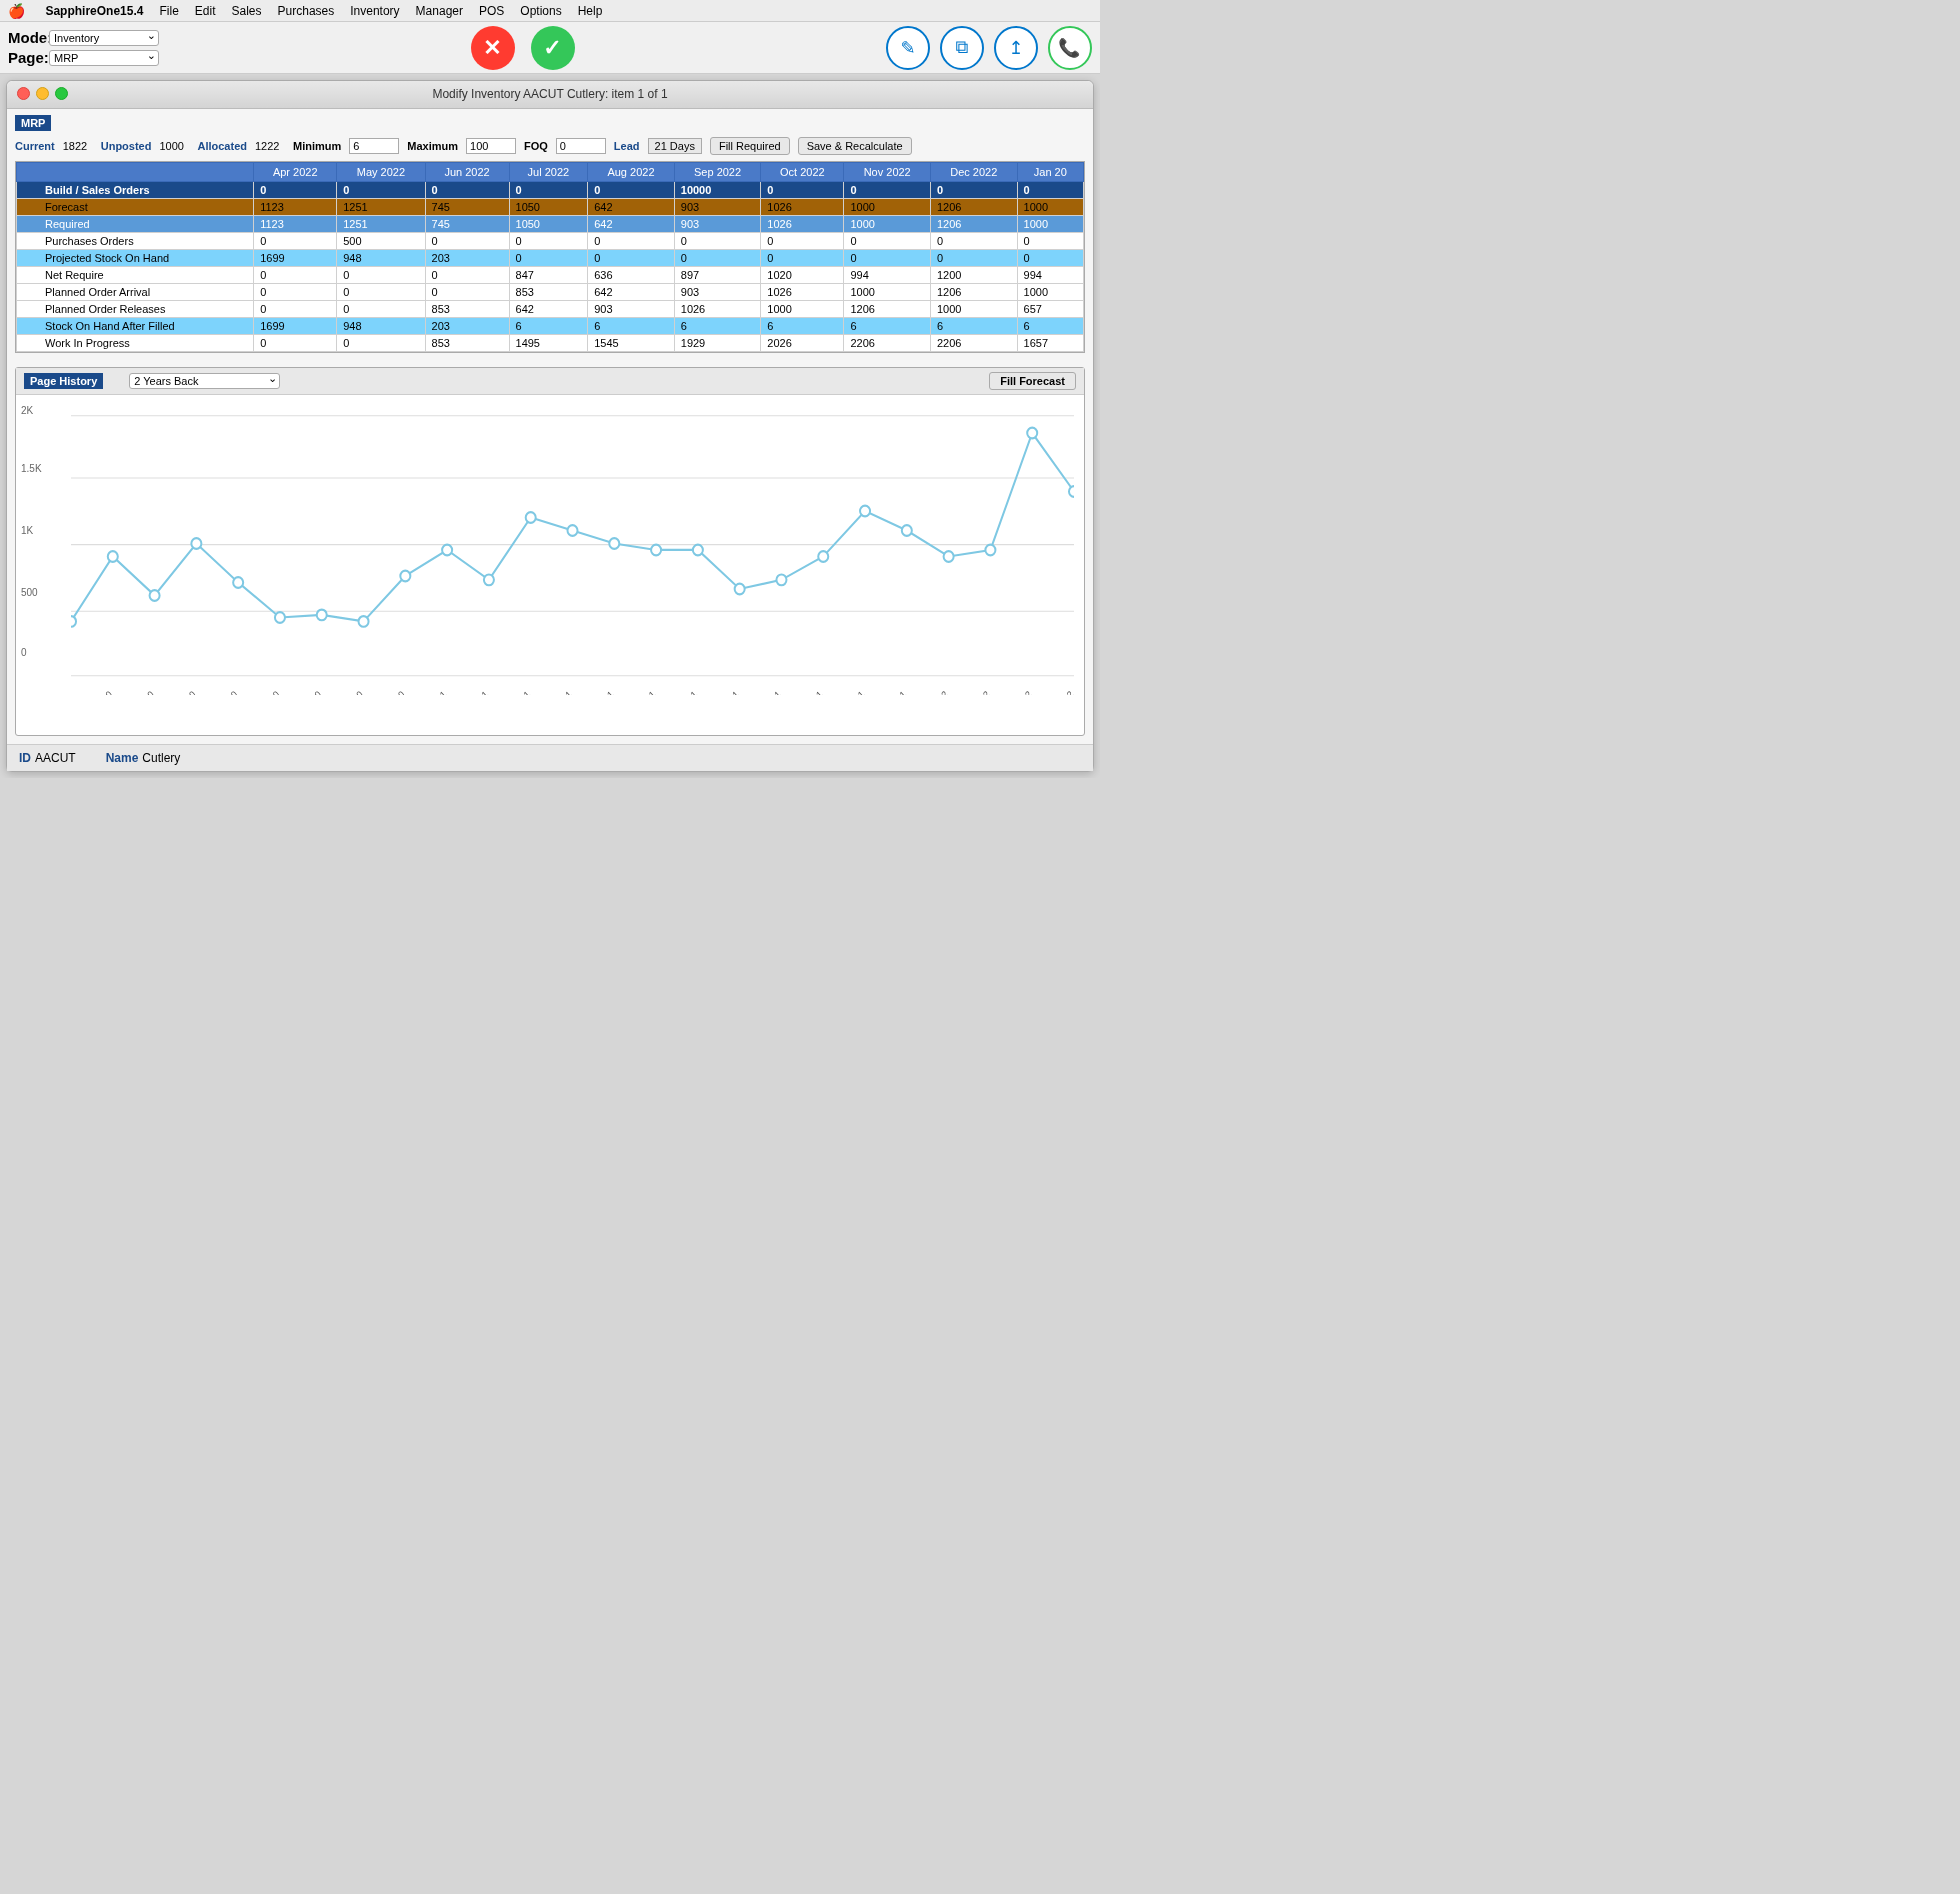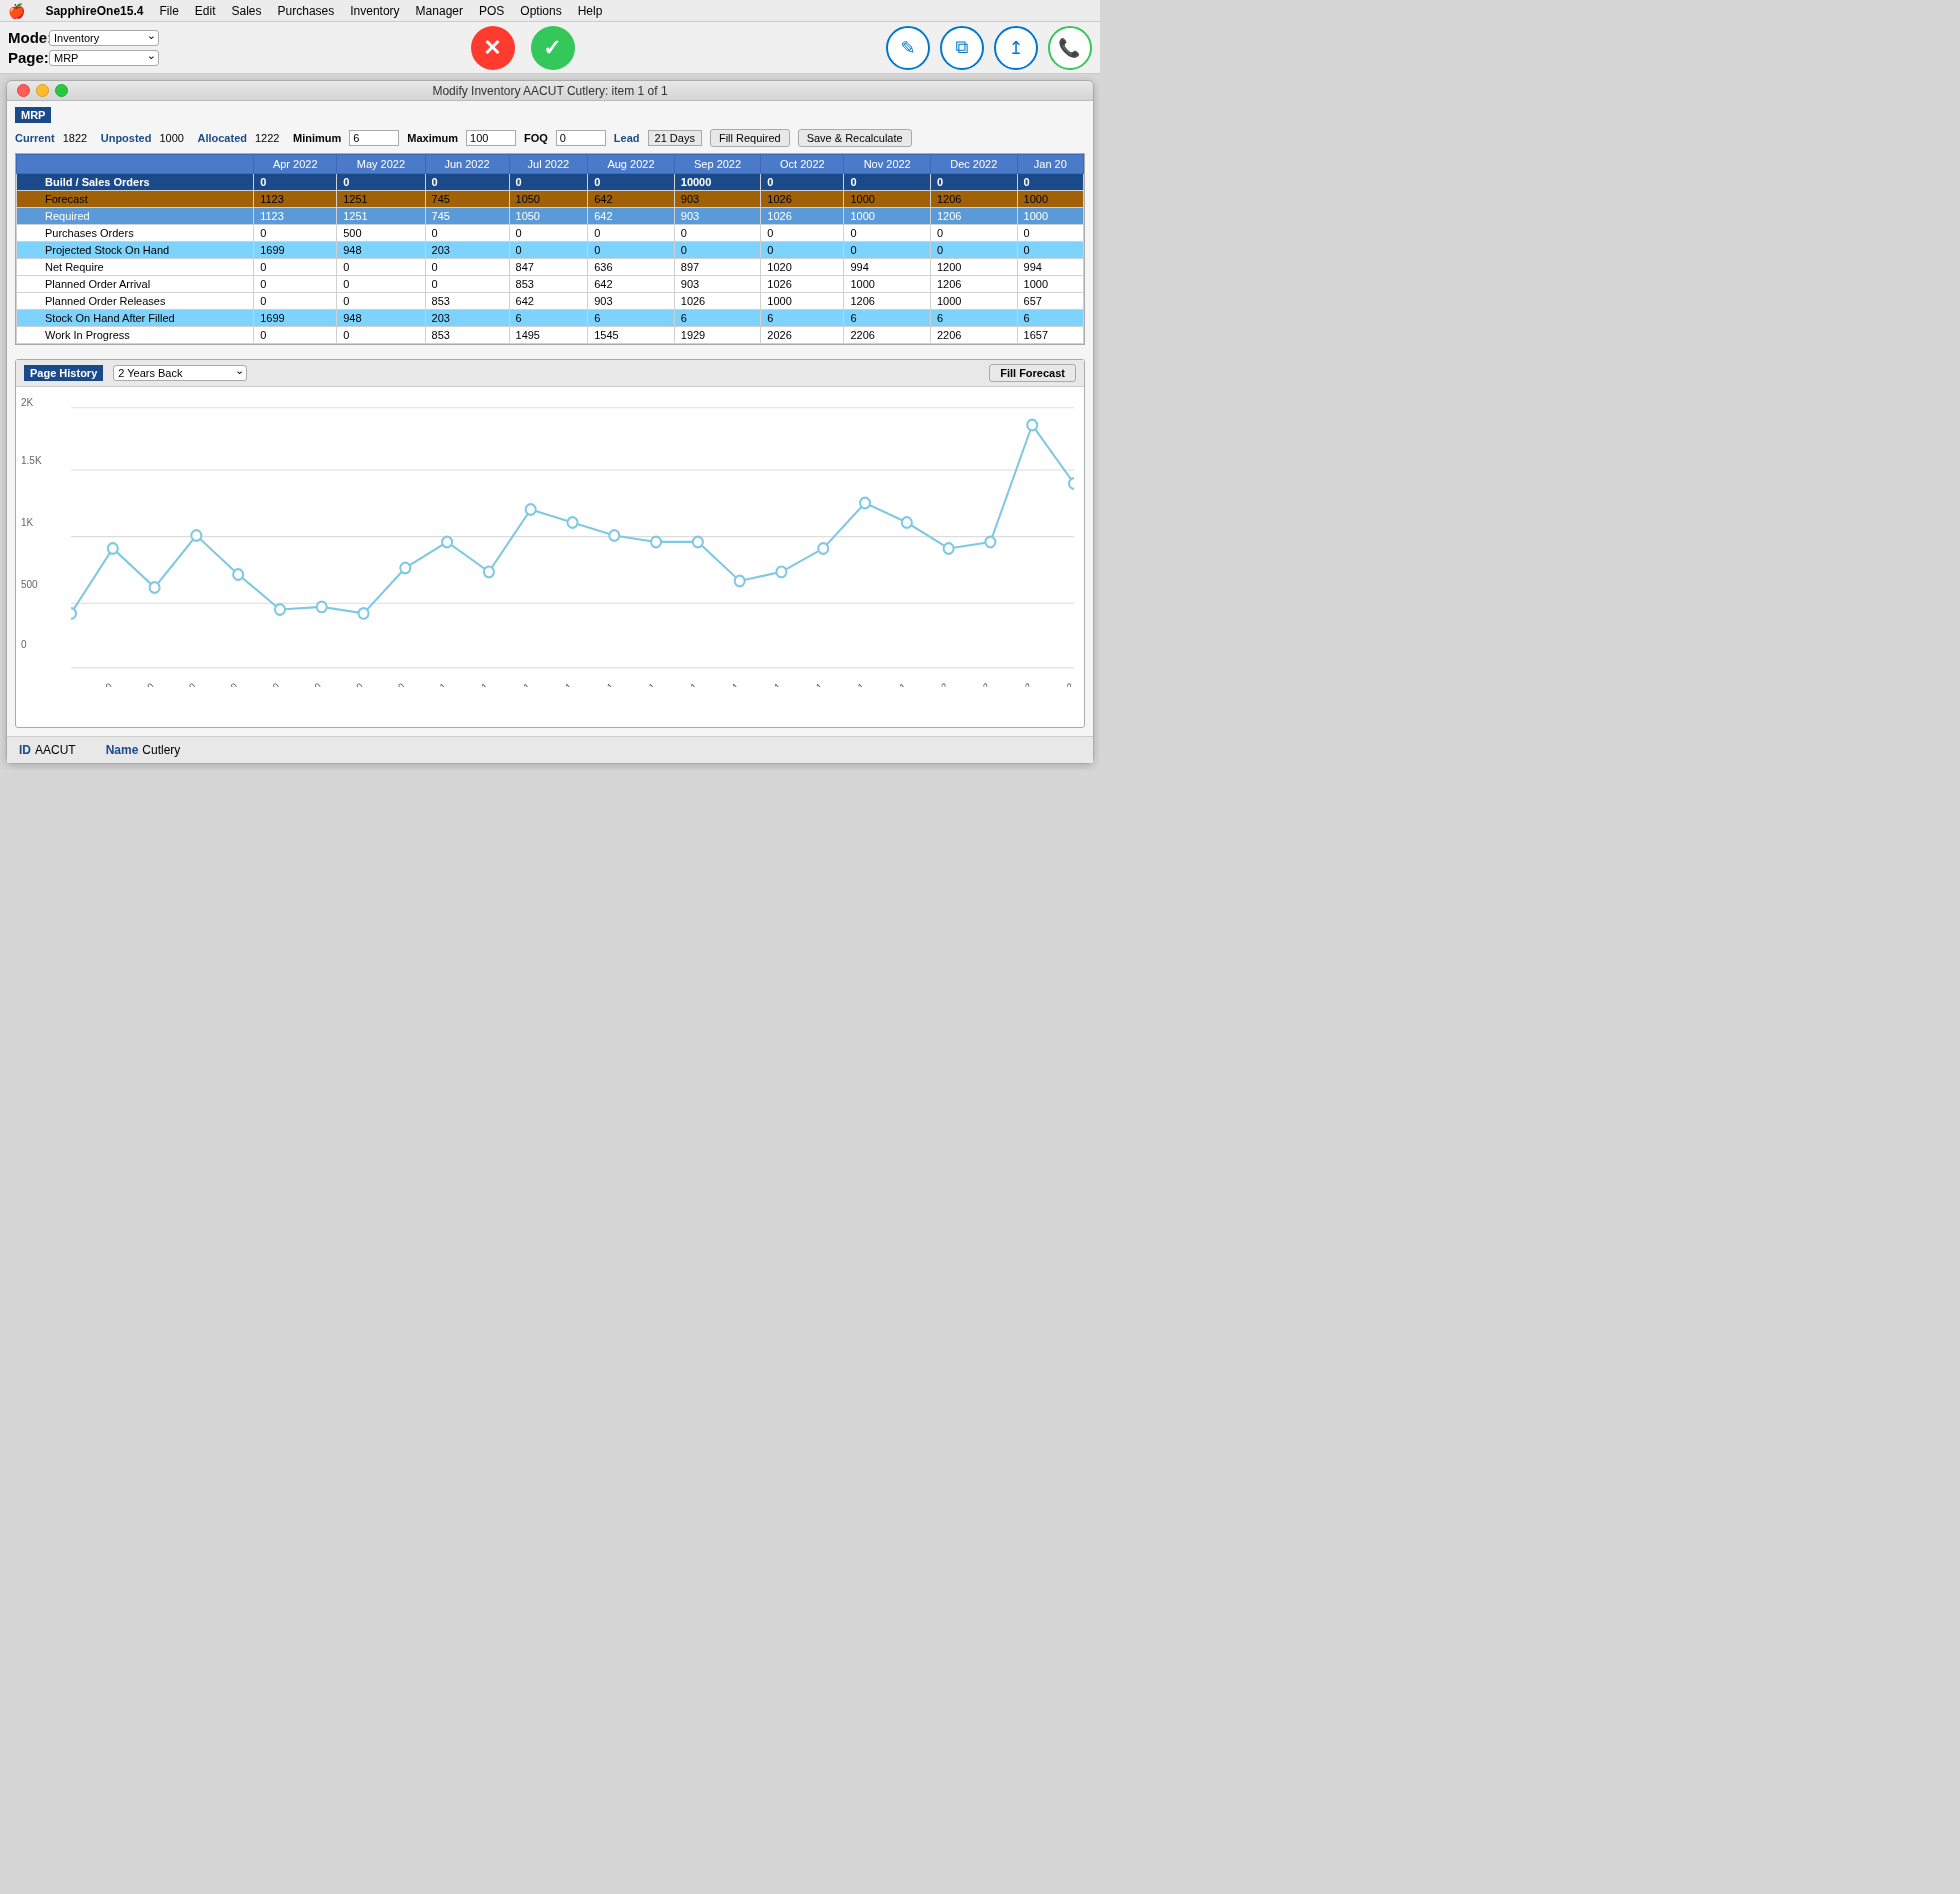--- a/index.html
+++ b/index.html
@@ -22,21 +22,21 @@
     .toolbar-center { flex: 1; display: flex; justify-content: center; gap: 16px; }
     .btn-red-circle, .btn-green-circle { width: 44px; height: 44px; border-radius: 50%; border: none; cursor: pointer; display: flex; align-items: center; justify-content: center; font-size: 22px; font-weight: bold; }
     .btn-red-circle { background: #ff3b30; color: white; }
     .btn-green-circle { background: #34c759; color: white; }
     .toolbar-right { display: flex; gap: 10px; }
     .icon-btn { width: 44px; height: 44px; border-radius: 50%; border: 2px solid #0077cc; background: white; display: flex; align-items: center; justify-content: center; cursor: pointer; font-size: 18px; color: #0077cc; }
     .icon-btn.green { border-color: #34c759; color: #34c759; }
 
     
     .window { background: #f5f5f5; border: 1px solid #aaa; border-radius: 6px; margin: 6px; box-shadow: 0 2px 8px rgba(0,0,0,0.2); }
-    .window-titlebar { background: linear-gradient(to bottom, #e8e8e8, #d4d4d4); border-bottom: 1px solid #bbb; border-radius: 6px 6px 0 0; display: flex; align-items: center; padding: 6px 10px; height: 20px; position: relative; }
+    .window-titlebar { background: linear-gradient(to bottom, #e8e8e8, #d4d4d4); border-bottom: 1px solid #bbb; border-radius: 6px 6px 0 0; display: flex; padding: 6px 10px; height: 28px; position: relative; }
     .traffic-lights { display: flex; gap: 6px; }
     .traffic-light { width: 13px; height: 13px; border-radius: 50%; cursor: pointer; }
     .tl-red { background: #ff5f57; border: 1px solid #e0443e; }
     .tl-yellow { background: #febc2e; border: 1px solid #d4a017; }
     .tl-green { background: #28c840; border: 1px solid #1aab29; }
     .window-title { position: absolute; left: 50%; transform: translateX(-50%); font-size: 12px; font-weight: 500; color: #333; }
 
     
     .mrp-section { padding: 6px 8px; }
     .mrp-header { background: #1a4a8a; color: white; padding: 2px 6px; font-size: 11px; font-weight: bold; display: inline-block; margin-bottom: 6px; }
@@ -312,21 +312,21 @@
           </tbody>
       </table>
     </div>
   </div>
 
   <div class="usage-section">
     <div class="usage-header">
       <span class="usage-title">Page History</span>
       <div class="usage-controls">
         <div class="select-wrapper">
-          <select class="toolbar-select" style="width:134px;">
+          <select class="toolbar-select" style="width:151px;margin-left:16px;">
             <option>2 Years Back</option>
             <option>1 Year Back</option>
             <option>3 Years Back</option>
           </select>
         </div>
       </div>
       <button class="fill-forecast-btn">Fill Forecast</button>
     </div>
 
     <div class="chart-area">

